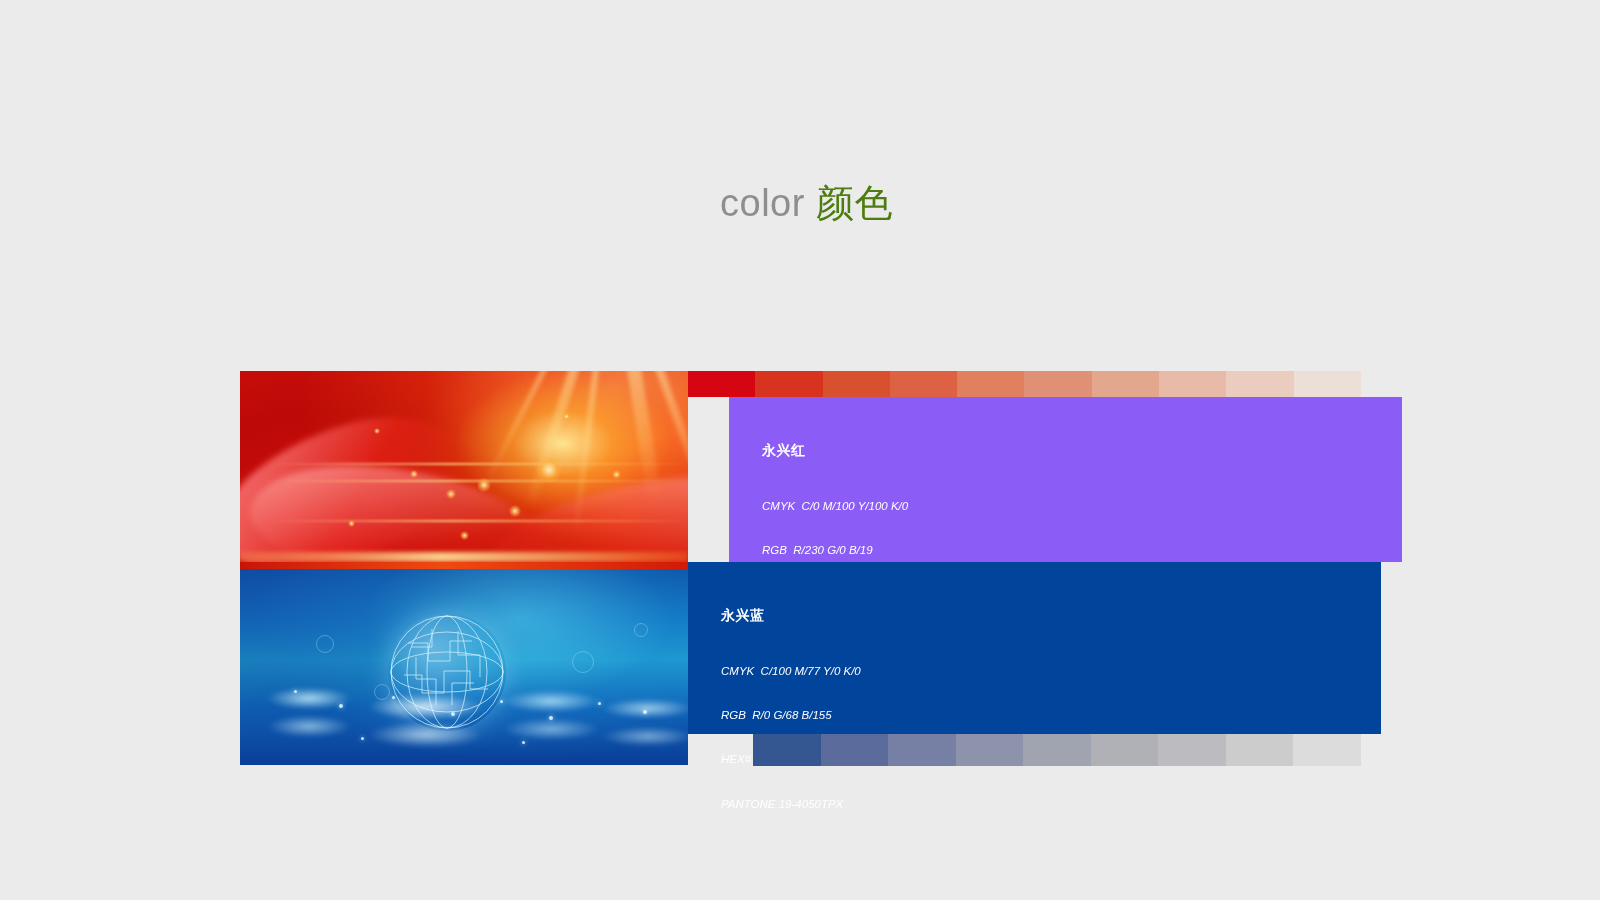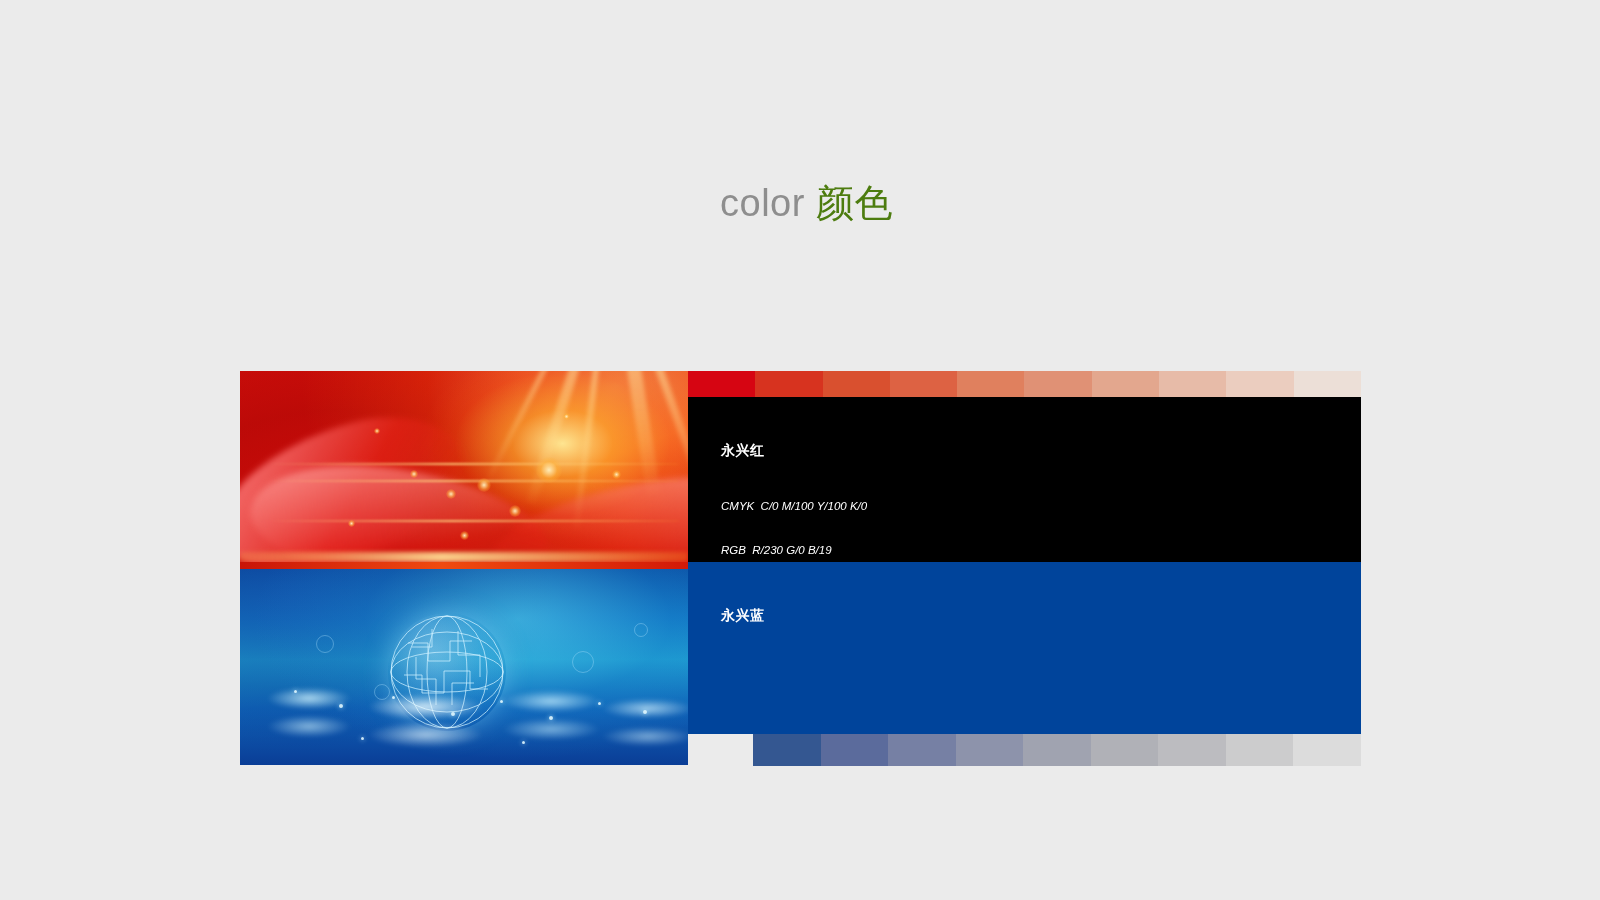--- a/index.html
+++ b/index.html
@@ -183,21 +183,21 @@
     background: linear-gradient(to right, #c81408, #ef4a10 45%, #d21a08);
   }
 
   
   .block {
     position: absolute;
     left: 448px;
     width: 673px;
   }
   .block-red  { top: 26px;  height: 165px; }
-  .block-blue { top: 0;     height: 172px; }
+  .block-blue { top: 0;     height: 172px; padding-left: 20px; }
 
   .block-label {
     position: absolute;
     left: 33px;
     top: 45px;
     color: #ffffff;
     font-size: 14px;
     font-weight: bold;
     letter-spacing: 0.5px;
   }
@@ -277,21 +277,21 @@
       <div class="sw" style="width: 10%; background: rgb(217, 80, 47);"></div>
       <div class="sw" style="width: 10%; background: rgb(221, 98, 67);"></div>
       <div class="sw" style="width: 10%; background: rgb(224, 128, 94);"></div>
       <div class="sw" style="width: 10%; background: rgb(224, 145, 117);"></div>
       <div class="sw" style="width: 10%; background: rgb(227, 167, 142);"></div>
       <div class="sw" style="width: 10%; background: rgb(231, 187, 168);"></div>
       <div class="sw" style="width: 10%; background: rgb(235, 205, 191);"></div>
       <div class="sw" style="width: 10%; background: rgb(236, 223, 215);"></div>
     </div>
 
-    <div class="block block-red" style="background: #000000;">
+    <div class="block block-red" style="background: #8b5cf6; margin-left: 41px;">
       <div class="block-label">永兴红</div>
       <div class="block-specs">
         <div class="spec-line">CMYK  C/0 M/100 Y/100 K/0</div>
         <div class="spec-line">RGB  R/230 G/0 B/19</div>
         <div class="spec-line">HEX#  E60012</div>
         <div class="spec-line">PANTONE 18-1664TPX</div>
       </div>
     </div>
   </div>
 
@@ -331,20 +331,26 @@
         <div class="dot" style="left:63%;top:88%;width:3px;height:3px;"></div>
         <div class="ring" style="left:17%;top:36%;width:16px;height:16px;"></div>
         <div class="ring" style="left:74%;top:44%;width:20px;height:20px;"></div>
         <div class="ring" style="left:88%;top:30%;width:12px;height:12px;"></div>
         <div class="ring" style="left:30%;top:60%;width:14px;height:14px;"></div>
       </div>
     </div>
 
     <div class="block block-blue" style="background: rgb(0, 68, 155);">
       <div class="block-label">永兴蓝</div>
+      <div class="block-specs">
+        <div class="spec-line">CMYK  C/100 M/77 Y/0 K/0</div>
+        <div class="spec-line">RGB  R/0 G/68 B/155</div>
+        <div class="spec-line">HEX#  00449B</div>
+        <div class="spec-line">PANTONE 19-4050TPX</div>
+      </div>
     </div>
 
     <div class="swatch-strip strip-blue">
       <div class="sw" style="width: 11.111%; background: rgb(52, 87, 145);"></div>
       <div class="sw" style="width: 11.111%; background: rgb(91, 107, 156);"></div>
       <div class="sw" style="width: 11.111%; background: rgb(118, 128, 164);"></div>
       <div class="sw" style="width: 11.111%; background: rgb(141, 147, 171);"></div>
       <div class="sw" style="width: 11.111%; background: rgb(160, 163, 176);"></div>
       <div class="sw" style="width: 11.111%; background: rgb(176, 177, 183);"></div>
       <div class="sw" style="width: 11.111%; background: rgb(188, 188, 192);"></div>

